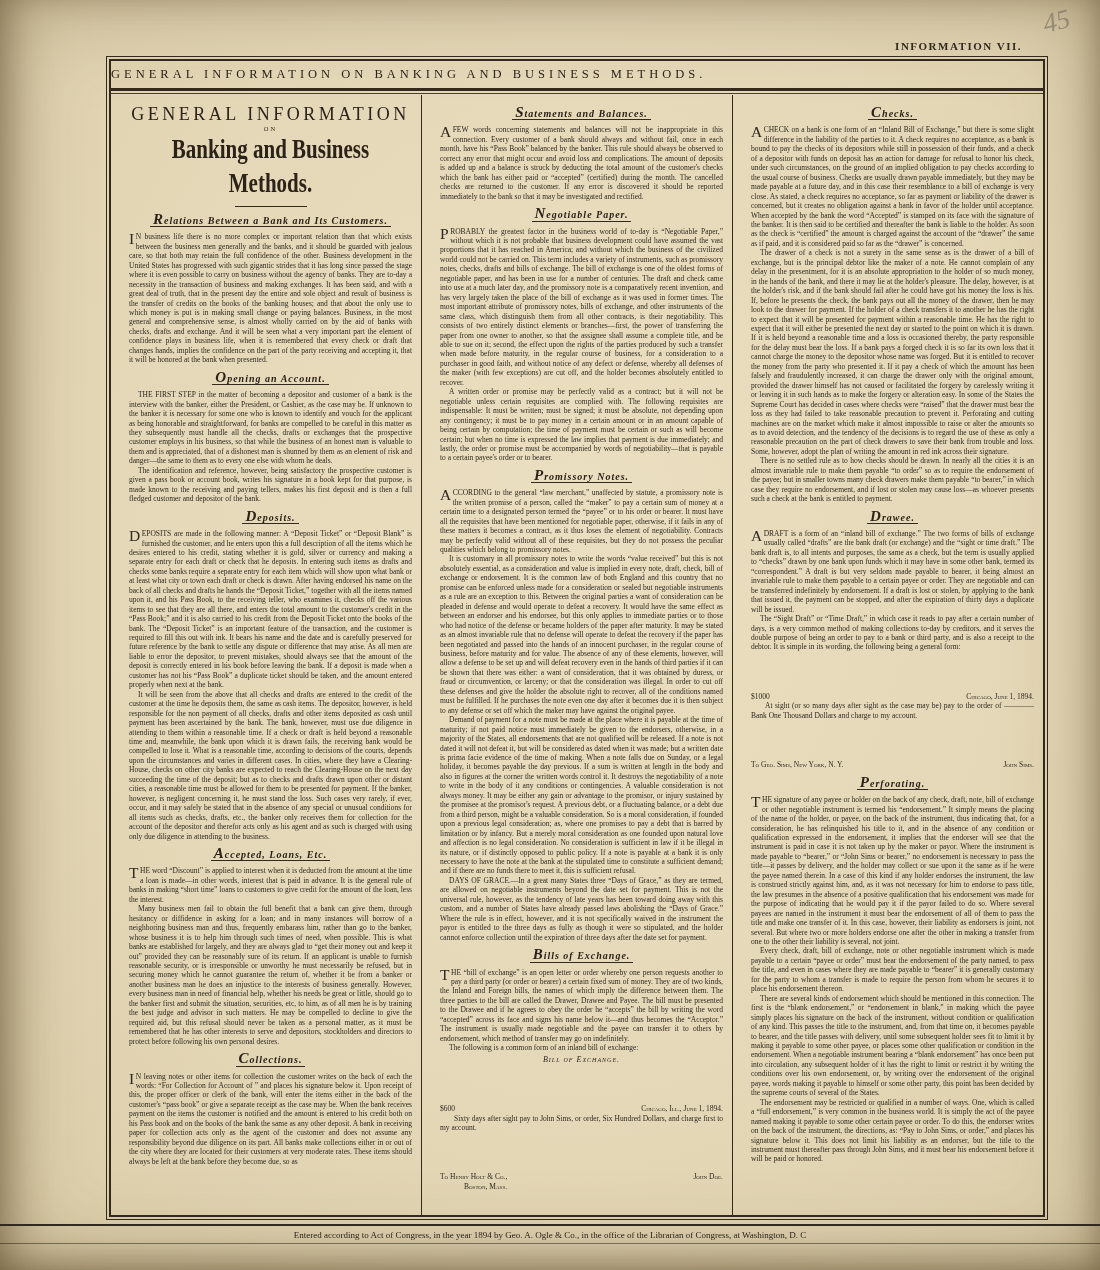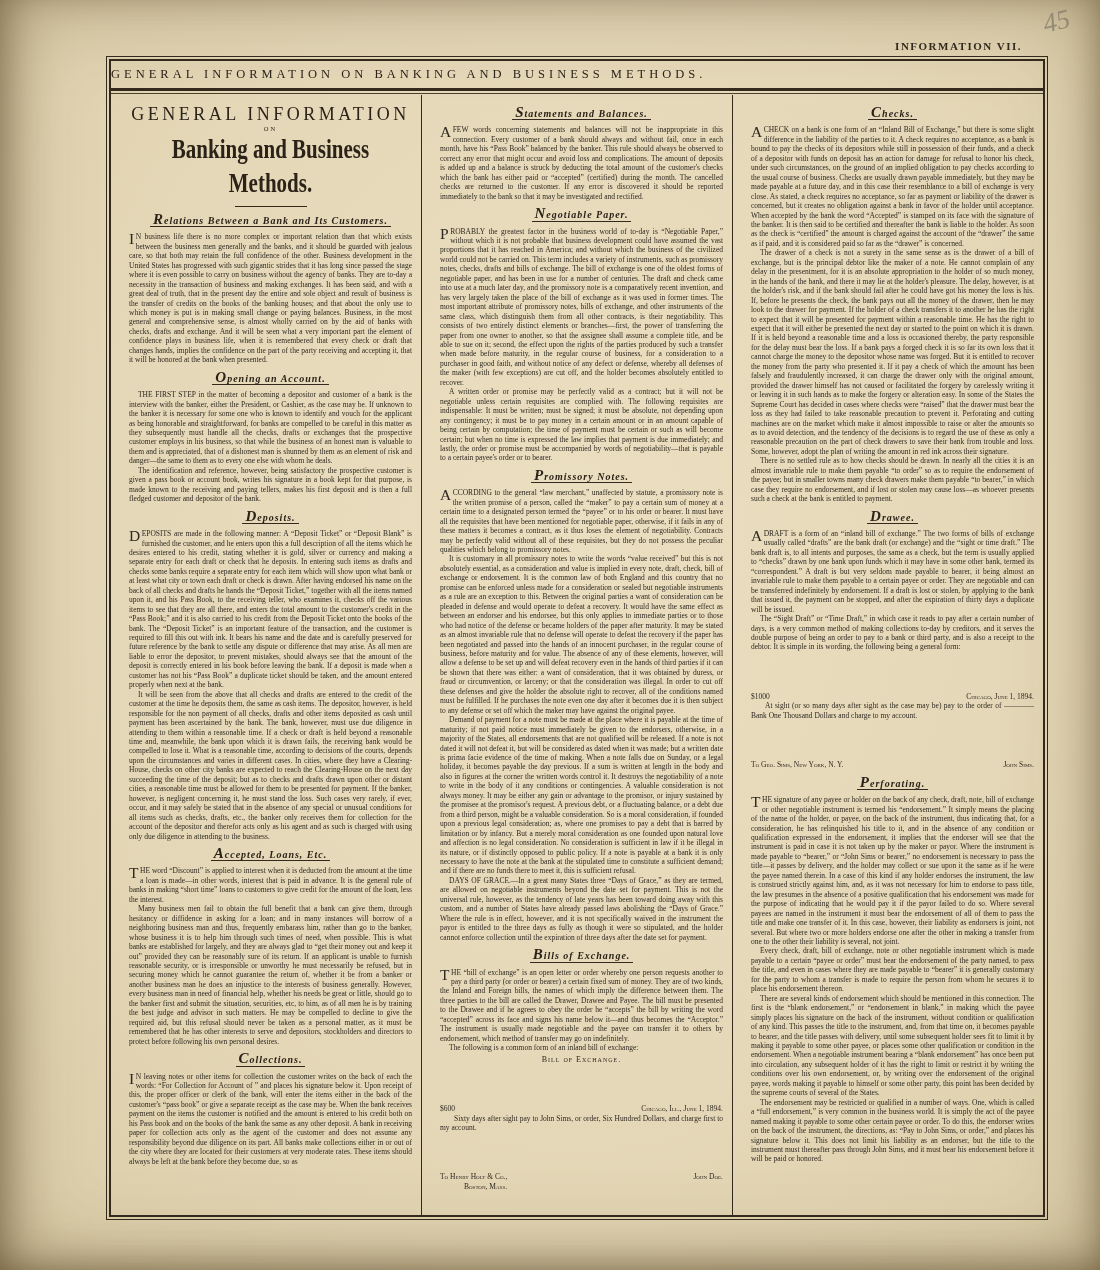--- a/index.html
+++ b/index.html
@@ -19,21 +19,21 @@
   .m2{font-size:6.5px;letter-spacing:2px;margin:5px 0 6px 0;}
   .m3{font-size:21px;font-weight:bold;transform:scaleY(1.32);transform-origin:center;line-height:26px;margin-bottom:6px;color:#2b2218;}
   .m-rule{width:72px;border-top:1.5px solid #33291d;margin:14px auto 6px auto;}
   .sec-h{width:fit-content;margin:8px auto 5px auto;text-align:center;font-style:italic;font-weight:bold;font-size:10px;letter-spacing:1px;border-bottom:1.5px solid #33291d;padding:0 3px 1px 3px;color:#2b2218;}
   .sec-h::first-letter{font-size:15px;}
   .para{margin:0;text-align:justify;text-indent:9px;}
   .para.lead{text-indent:0;}
   .para.cont{text-indent:0;}
   .dropcap{float:left;font-size:15.5px;line-height:11px;padding:1px 1.5px 0 0;}
   .form{margin:2px 0 6px 0;}
-  .form-title{text-align:center;font-variant:small-caps;letter-spacing:1px;font-size:8px;margin:2px 0 1px 0;}
+  .form-title{text-align:center;font-variant:small-caps;letter-spacing:1px;font-size:8px;margin:2px 0 1px 0;font-style:italic;}
   .form-row{display:flex;justify-content:space-between;align-items:flex-start;margin-top:40px;}
   .form-pd{font-variant:small-caps;}
   .form-body{text-align:justify;text-indent:14px;}
   .form-to{font-variant:small-caps;}
   .form-addr2{padding-left:24px;}
   .form-sig{font-variant:small-caps;text-align:right;}
   .footer-band{position:absolute;left:0;right:0;top:1224px;border-top:2px solid #33291d;border-bottom:1px solid rgba(51,41,29,.55);padding:4px 0 3px 0;text-align:center;font-size:9px;color:#2c231a;}
 </style>
 </head>
 <body>
@@ -120,13 +120,14 @@
             </div>
             <div class="sec-h">Perforating.</div>
             <p class="para lead"><span class="dropcap">T</span>HE signature of any payee or holder on the back of any check, draft, note, bill of exchange or other negotiable instrument is termed his “endorsement.”  It simply means the placing of the name of the holder, or payee, on the back of the instrument, thus indicating that, for a consideration, he has relinquished his title to it, and in the absence of any condition or qualification expressed in the endorsement, it implies that the endorser will see that the instrument is paid in case it is not taken up by the maker or payor.  Where the instrument is made payable to “bearer,” or “John Sims or bearer,” no endorsement is necessary to pass the title—it passes by delivery, and the holder may collect or sue upon it the same as if he were the payee named therein.  In a case of this kind if any holder endorses the instrument, the law is construed strictly against him, and, as it was not necessary for him to endorse to pass title, the law presumes in the absence of a positive qualification that his endorsement was made for the purpose of indicating that he would pay it if the payor failed to do so. Where several payees are named in the instrument it must bear the endorsement of all of them to pass the title and make one transfer of it.  In this case, however, their liability as endorsers is joint, not several.  But where two or more holders endorse one after the other in making a transfer from one to the other their liability is several, not joint.</p>
             <p class="para">Every check, draft, bill of exchange, note or other negotiable instrument which is made payable to a certain “payee or order” must bear the endorsement of the party named, to pass the title, and even in cases where they are made payable to “bearer” it is generally customary for the party to whom a transfer is made to require the person from whom he secures it to place his endorsement thereon.</p>
             <p class="para">There are several kinds of endorsement which should be mentioned in this connection.  The first is the “blank endorsement,” or “endorsement in blank,” in making which the payee simply places his signature on the back of the instrument, without condition or qualification of any kind.  This passes the title to the instrument, and, from that time on, it becomes payable to bearer, and the title passes with delivery, until some subsequent holder sees fit to limit it by making it payable to some other payee, or places some other qualification or condition in the endorsement.  When a negotiable instrument bearing a “blank endorsement” has once been put into circulation, any subsequent holder of it has the right to limit or restrict it by writing the conditions over his own endorsement, or, by writing over the endorsement of the original payee, words making it payable to himself or some other party, this point has been decided by the supreme courts of several of the States.</p>
             <p class="para">The endorsement may be restricted or qualified in a number of ways. One, which is called a “full endorsement,” is very common in the business world.  It is simply the act of the payee named making it payable to some other certain payee or order.  To do this, the endorser writes on the back of the instrument, the directions, as: “Pay to John Sims, or order,” and places his signature below it.  This does not limit his liability as an endorser, but the title to the instrument must thereafter pass through John Sims, and it must bear his endorsement before it will be paid or honored.</p>
           </div>
         </div>
     </div>
   </div>
+  <div class="footer-band">Entered according to Act of Congress, in the year 1894 by Geo. A. Ogle &amp; Co., in the office of the Librarian of Congress, at Washington, D. C</div>
 </div>
 
 </body></html>

